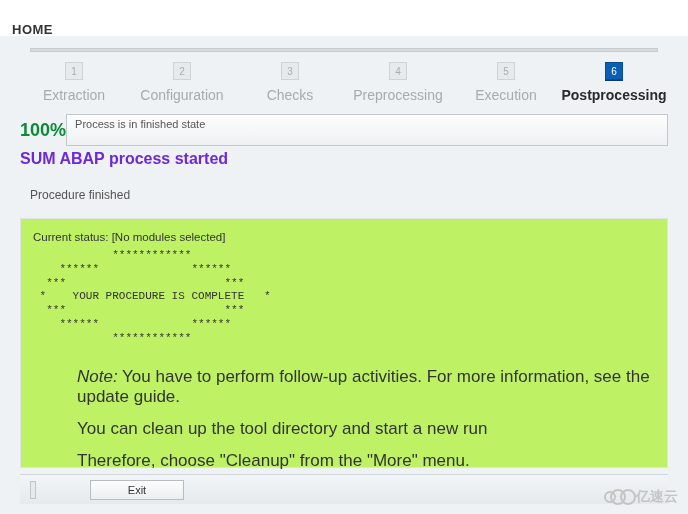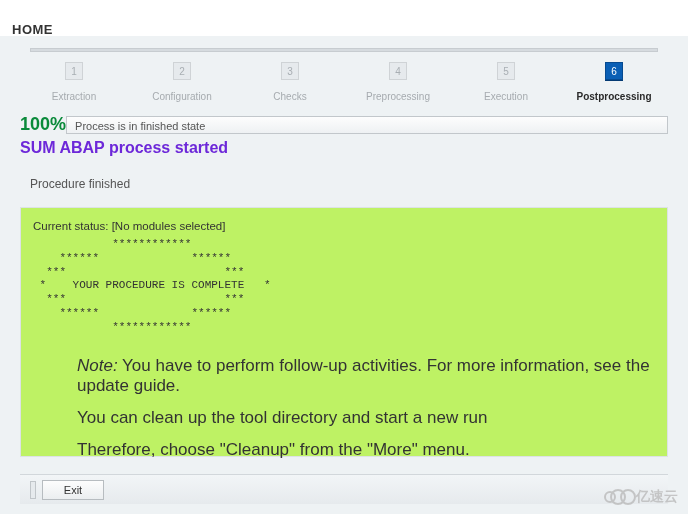--- a/index.html
+++ b/index.html
@@ -10,40 +10,40 @@
   .home-label { font-size: 13px; font-weight: bold; color: #333; letter-spacing: 0.5px; }
   .home-arrow { width: 0; height: 0; border-left: 9px solid transparent; border-right: 9px solid transparent; border-bottom: 9px solid #eef2f4; margin-left: 28px; margin-top: 6px; }
 
   .panel { background: #eef2f4; width: 100%; height: calc(100% - 36px); padding: 0 0 0 0; position: relative; }
 
   .stepper-wrap { padding: 22px 20px 10px 20px; position: relative; }
   .stepper { display: flex; align-items: flex-start; position: relative; }
   .step-track { position: absolute; top: 12px; left: 30px; right: 30px; height: 4px; background: #d6dbdf; border: 1px solid #c7ccd0; z-index: 0; }
   .step { flex: 1; text-align: center; position: relative; z-index: 1; cursor: pointer; }
   .step-num { width: 18px; height: 18px; margin: 4px auto 6px auto; background: #e6eaed; border: 1px solid #cfd3d6; color: #a8aeb3; font-size: 10px; line-height: 18px; display: block; }
-  .step-label { font-size: 10px; color: #a6abaf; }
+  .step-label { font-size: 14px; color: #a6abaf; }
   .step.active .step-num { background: #0a5fb5; border-color: #064a90; color: #fff; box-shadow: 0 1px 0 #043a73; }
   .step.active .step-label { color: #2a2a2a; font-weight: bold; }
 
   .progress-row { padding: 0 20px; display: flex; align-items: center; }
   .pct { color: #0a8a3a; font-weight: bold; font-size: 18px; }
-  .pct-text { flex: 1; font-size: 11px; color: #555; padding: 2px 8px; border: 1px solid #c2c7cb; background: linear-gradient(#fdfdfd,#eef1f3); height: 18px; line-height: 14px; }
+  .pct-text { flex: 1; font-size: 11px; color: #555; padding: 2px 8px; border: 1px solid #c2c7cb; background: linear-gradient(#fdfdfd,#eef1f3); height: 32px; line-height: 14px; }
 
   .subtitle { padding: 4px 20px 6px 20px; font-size: 16px; font-weight: bold; color: #6d28d9; }
   .proc-finished { padding: 14px 30px 8px 30px; font-size: 12px; color: #555; }
 
   .content-area { margin: 8px 20px 0 20px; background: #bef264; border: 1px solid #dde2e5; padding: 12px 12px 16px 12px; height: 250px; }
   .status-line { font-size: 11.5px; color: #333; margin-bottom: 6px; }
   .ascii { font-family: "Courier New", monospace; font-size: 11px; color: #333; white-space: pre; line-height: 1.25; margin-bottom: 22px; }
   .note-line { font-size: 17px; color: #333; margin-bottom: 12px; margin-left: 44px; }
   .note-line .ital { font-style: italic; }
 
   .footer-bar { position: absolute; left: 20px; right: 20px; bottom: 10px; height: 30px; background: linear-gradient(#f2f5f7,#e6eaed); border-top: 1px solid #d2d7db; display: flex; align-items: center; padding: 0 10px; }
   .lil-box { width: 6px; height: 18px; background: #e6eaed; border: 1px solid #c0c5c9; margin-right: 6px; }
-  .exit-btn { width: 62px; height: 20px; font-size: 11px; color: #333; background: linear-gradient(#fdfdfd,#ebeef0); border: 1px solid #b7bcc0; cursor: pointer; }
+  .exit-btn { width: 94px; height: 20px; font-size: 11px; color: #333; background: linear-gradient(#fdfdfd,#ebeef0); border: 1px solid #b7bcc0; cursor: pointer; margin-left: 48px; }
 
   .watermark { position: absolute; right: 10px; bottom: 8px; display: flex; align-items: center; opacity: 0.8; pointer-events: none; }
   .wm-logo { display:flex; gap:-4px; }
   .wm-logo span { width: 16px; height: 16px; border: 2.5px solid #bbb; border-radius: 50%; display: inline-block; margin-left: -6px; background: transparent; }
   .wm-logo span:first-child { margin-left: 0; width: 12px; height: 12px; margin-top: 2px; }
   .wm-text { font-size: 14px; color: #bbb; font-weight: bold; }
 </style>
 </head>
 <body>
 <div class="page">

